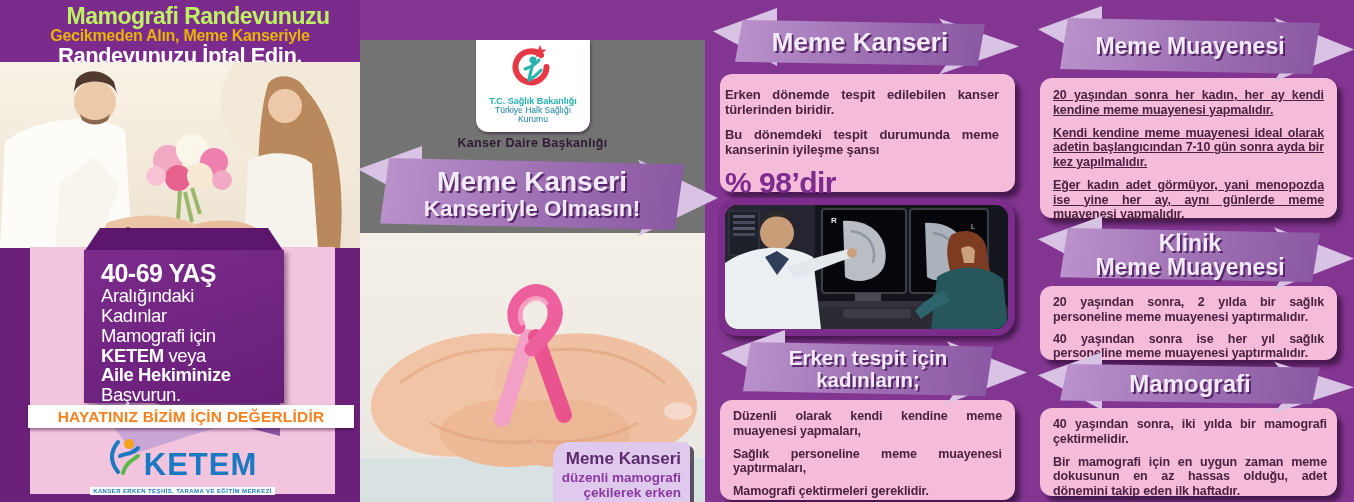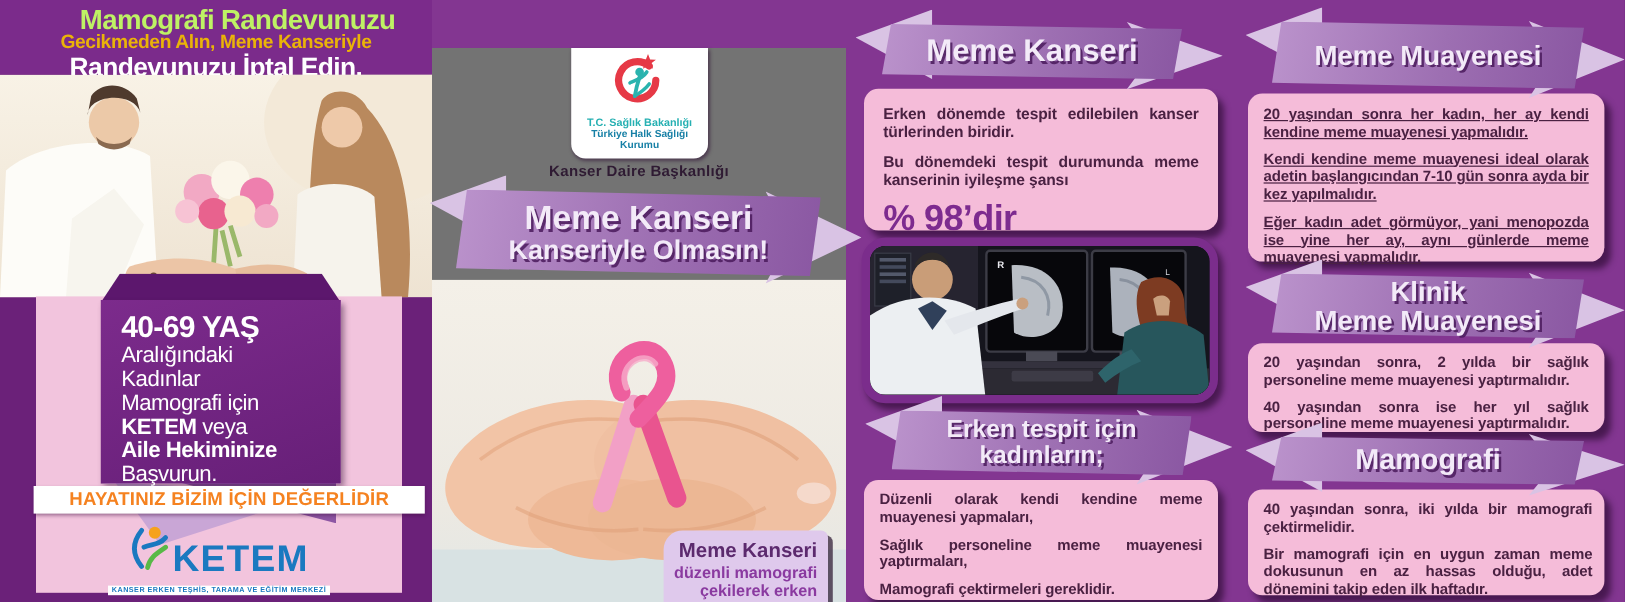--- a/index.html
+++ b/index.html
@@ -37,21 +37,21 @@
     clip-path:polygon(0 0, 100% 18%, 22% 100%); z-index:3; }
   .age-tail2 { position:absolute; left:150px; top:402px; width:130px; height:34px; background:#8d56a3;
     clip-path:polygon(0 0, 100% 0, 100% 100%); z-index:3; }
 
   
   #mid-panel { position:absolute; left:360px; top:0; width:345px; height:395px; background:#737373;margin-top:40px; }
   .mid-photo { position:absolute; left:0; top:193px; width:345px; height:309px; overflow:hidden; }
   .gov-card { position:absolute; left:116px; top:0; width:114px; height:92px; background:#ffffff;
     border-radius:0 0 12px 12px; box-shadow:1px 2px 3px rgba(40,5,45,.5); text-align:center; padding-top:4px; z-index:4; }
   .gov-l1 { color:#e8417c; font-weight:bold; font-size:9px; color:#26b0b2; }
-  .gov-l2, .gov-l3 { color:#1780a6; font-weight:bold; font-size:8.5px; line-height:1.1; }
+  .gov-l2, .gov-l3 { color:#1780a6; font-weight:normal; font-size:8.5px; line-height:1.1; }
   .dept-label { position:absolute; left:0; top:96px; width:345px; text-align:center;
     color:#2f1b33; font-weight:bold; font-size:12.5px; letter-spacing:0.3px; z-index:4; }
 
   
   .ribbon { position:absolute; }
   .ribbon .fold-l { position:absolute; left:-22px; top:-12px; width:64px; height:58px; background:#d9c3e4;
     clip-path:polygon(100% 0, 100% 100%, 0 40%); z-index:1; }
   .ribbon .fold-r { position:absolute; right:-34px; top:-10px; width:80px; height:calc(100% + 24px); background:#d9c3e4;
     clip-path:polygon(0 12%, 100% 52%, 0 92%, 26% 52%); z-index:1; }
   .ribbon .band { position:absolute; inset:0; z-index:2;
@@ -74,21 +74,21 @@
 
   
   #right-panel { position:absolute; left:705px; top:0; width:649px; height:502px; background:#833691; }
   .pink-box { position:absolute; background:#f5bcd9; border-radius:12px;
     box-shadow:5px 6px 5px rgba(25,0,30,.55); color:#4a2142; }
   .pink-box p { font-weight:bold; text-align:justify; line-height:1.18; letter-spacing:-0.1px; }
 
   
   .r1-ribbon { left:30px; top:20px; width:250px; height:46px; }
   .r1-ribbon .rb-line { font-size:26px; }
-  .box-bc { left:15px; top:74px; width:295px; height:118px; padding:13px 16px 0 16px; font-size:13px; }
+  .box-bc { left:15px; top:74px; width:295px; height:118px; padding:13px 16px 0 5px; font-size:13px; }
   .box-bc p { margin-bottom:9px; }
   .bc-highlight { display:block; text-align:left; color:#7d2b8f; font-weight:bold; font-size:30px; letter-spacing:-0.5px; }
   .photo-frame { position:absolute; left:13px; top:198px; width:297px; height:138px; border:7px solid #7b2d8c;
     border-radius:20px; overflow:hidden; background:#15151d; box-shadow:4px 5px 5px rgba(25,0,30,.55); }
   .r2-ribbon { left:38px; top:342px; width:250px; height:54px; }
   .r2-ribbon .rb-line { font-size:20.5px; }
   .box-ed { left:15px; top:400px; width:295px; height:100px; padding:9px 13px 0 13px; font-size:12.5px; }
   .box-ed p { margin-bottom:8px; }
 
   

